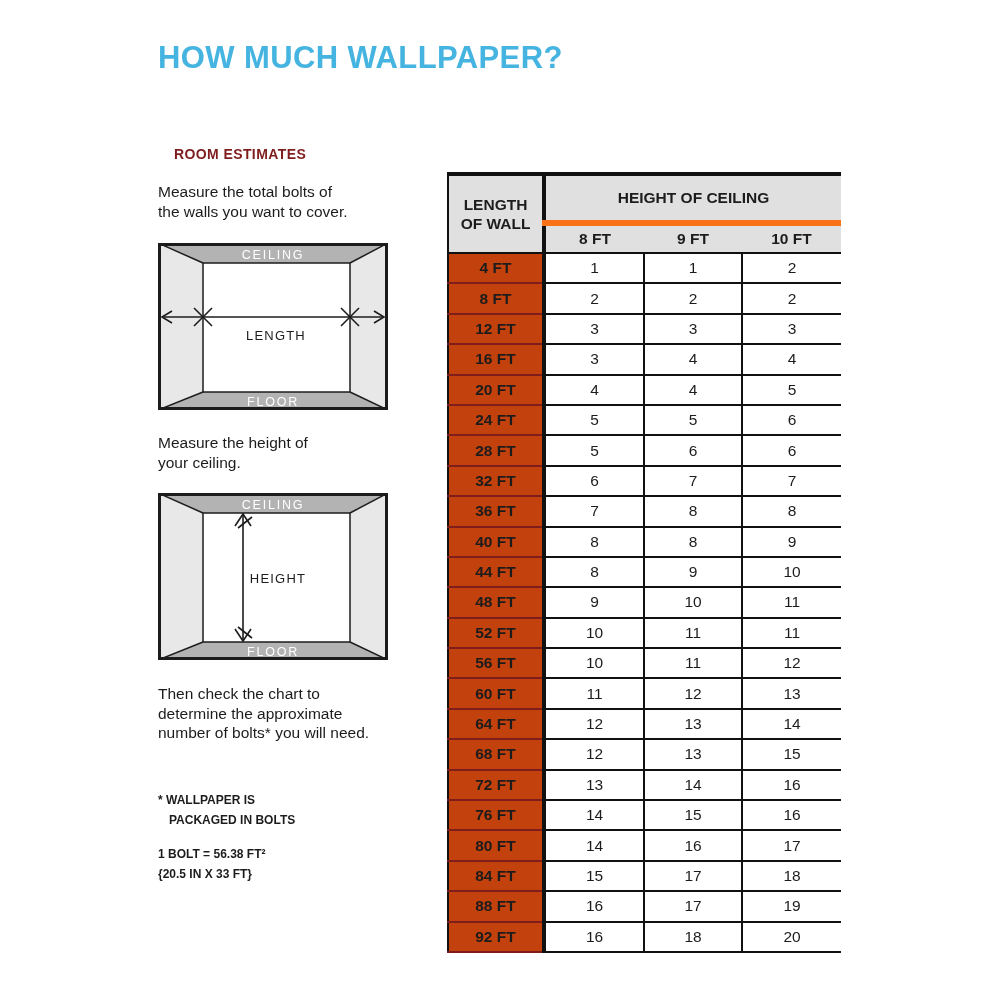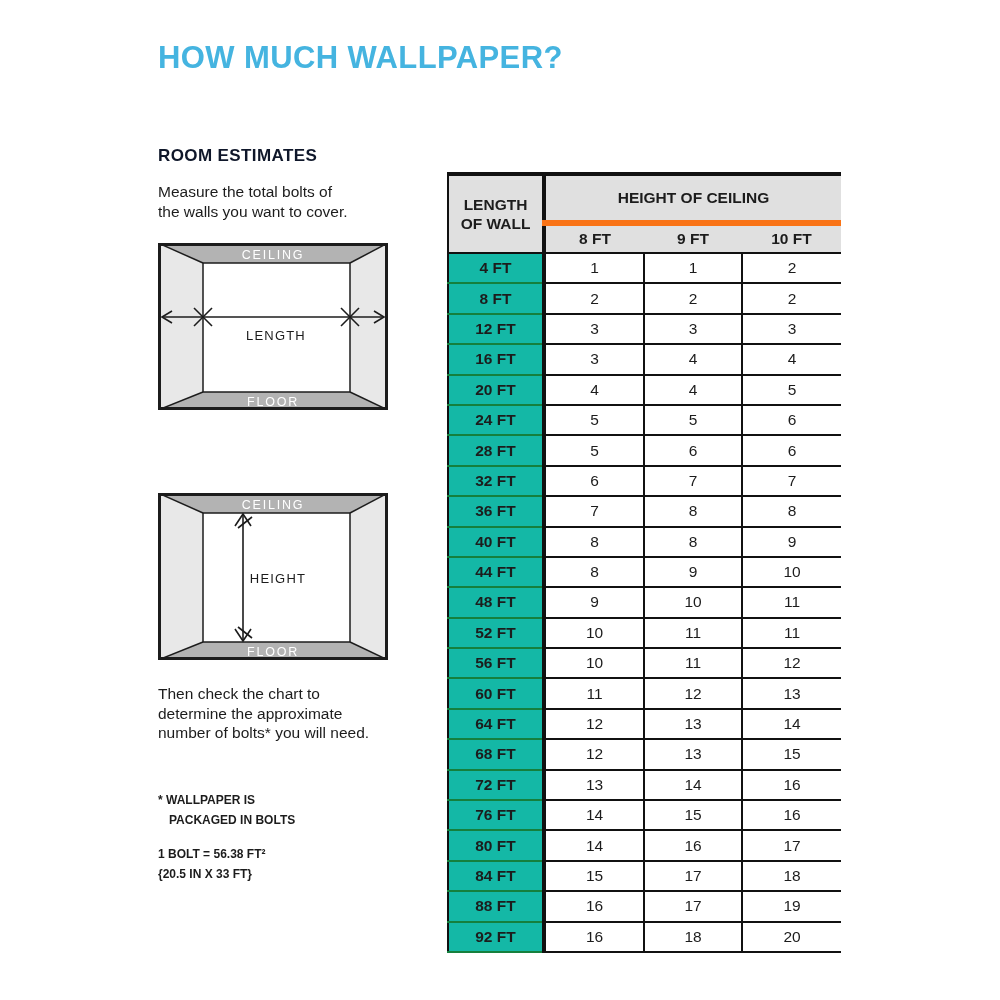--- a/index.html
+++ b/index.html
@@ -5,21 +5,21 @@
   html,body { margin:0; padding:0; background:#ffffff; }
   .page {
     position:relative; width:1000px; height:1000px; background:#ffffff;
     font-family:"Liberation Sans", sans-serif; color:#1c1c1c; overflow:hidden;
   }
   .page-title {
     position:absolute; left:158px; top:40px;
     font-size:31px; font-weight:bold; letter-spacing:0.4px; color:#45b4e0;
   }
   .section-heading {
-    font-size:17px; font-weight:bold; letter-spacing:0.4px; color:#0f172a;
+    font-size:14px; font-weight:bold; letter-spacing:0.4px; color:#7f1d1d;margin-left:16px;
   }
   .left-heading { position:absolute; left:158px; top:146px; }
   .right-heading { position:absolute; left:447px; top:146px; width:393px; text-align:center; }
 
   .para { position:absolute; left:158px; font-size:15.5px; line-height:19.5px; color:#1c1c1c; }
   .para-1 { top:182px; }
   .para-2 { top:433px; }
   .para-3 { top:684px; }
 
   .footnote { position:absolute; left:158px; top:791px; font-size:12px; font-weight:bold; line-height:19.5px; }
@@ -41,22 +41,22 @@
   }
   .bolts-table th, .bolts-table td { padding:0; text-align:center; vertical-align:middle; }
   .th-len {
     background:#e0e0e0; font-weight:bold;
     border-right:4px solid #111; border-bottom:2px solid #111;
     line-height:19px;
   }
   .th-hoc { background:#e0e0e0; font-weight:bold; border-bottom:6px solid #f97316; height:44px; }
   .th-sub { background:#e0e0e0; font-weight:bold; height:26px; border-bottom:2px solid #111; }
   .wall-cell {
-    background:#14b8a6; font-weight:bold;
-    border-right:4px solid #111; border-bottom:2px solid #15803d;
+    background:#c2410c; font-weight:bold;
+    border-right:4px solid #111; border-bottom:2px solid #7f1d1d;
     height:28.4px;
   }
   .bolt-cell { border-bottom:2px solid #111; border-right:2px solid #111; height:28.4px; }
   .bolt-cell.last { border-right:none; }
 </style>
 </head>
 <body>
 
 <div class="page">
 
@@ -89,20 +89,24 @@
       <line x1="36" y1="83" x2="54" y2="65"></line>
       <line x1="183" y1="65" x2="201" y2="83"></line>
       <line x1="183" y1="83" x2="201" y2="65"></line>
     </g>
     <text class="room-label" x="115" y="16" text-anchor="middle">CEILING</text>
     <text class="room-label" x="115" y="163" text-anchor="middle">FLOOR</text>
     <text class="measure-label" x="118" y="97" text-anchor="middle">LENGTH</text>
   </svg>
   <div style="position:absolute;left:158px;top:243px;width:230px;height:167px;border:3.5px solid #1c1c1c;box-sizing:border-box;pointer-events:none;"></div>
 
+  <div class="para para-2">
+    <div>Measure the height of</div>
+    <div>your ceiling.</div>
+  </div>
 
   <svg class="diagram diagram-2" viewBox="0 0 230 167">
     <polygon points="0,0 230,0 192,20 45,20" fill="#b3b3b3"></polygon>
     <polygon points="0,167 230,167 192,149 45,149" fill="#b3b3b3"></polygon>
     <polygon points="0,0 45,20 45,149 0,167" fill="#e8e8e8"></polygon>
     <polygon points="230,0 192,20 192,149 230,167" fill="#e8e8e8"></polygon>
     <rect x="45" y="20" width="147" height="129" fill="#ffffff" stroke="#1c1c1c" stroke-width="1.5"></rect>
     <g stroke="#1c1c1c" stroke-width="1.5">
       <line x1="0" y1="0" x2="45" y2="20"></line>
       <line x1="230" y1="0" x2="192" y2="20"></line>

